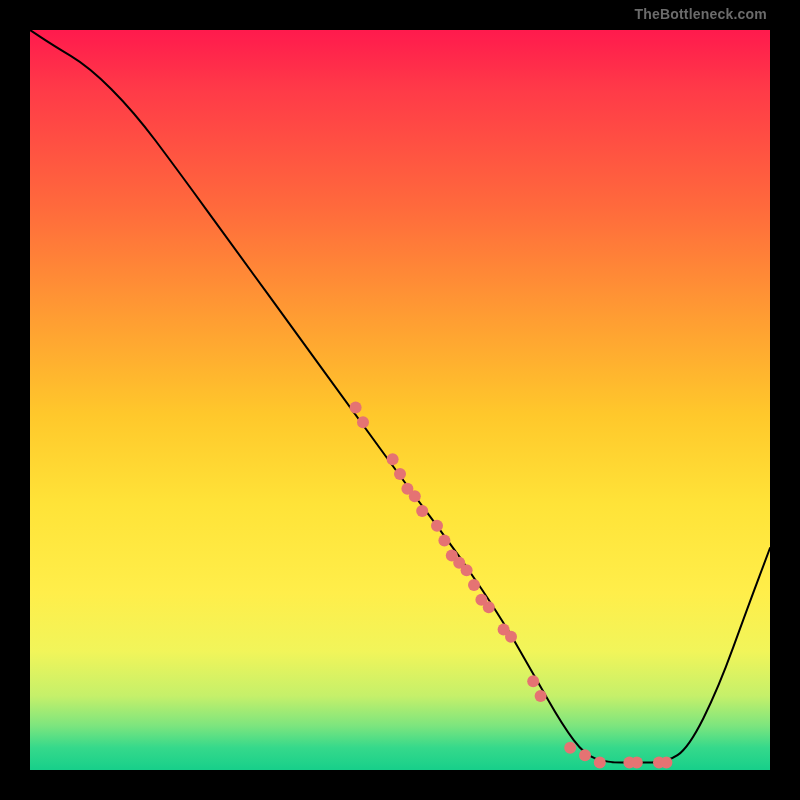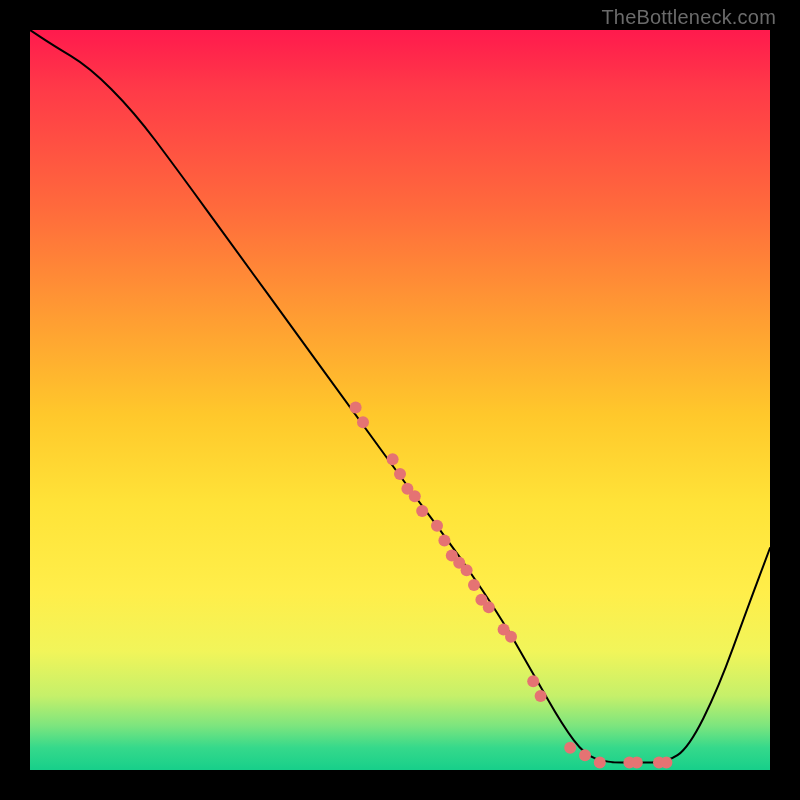--- a/index.html
+++ b/index.html
@@ -38,24 +38,24 @@
       #f1f55a 84%,
       #c5f06a 90%,
       #7de57e 94%,
       #35d98b 97%,
       #17cf8a 100%
     );
   }
   .watermark {
     position: absolute;
     top: 6px;
-    right: 24px;
+    right: 33px;
     color: #6b6b6b;
-    font-size: 20px;
-    font-weight: 400;
+    font-size: 14px;
+    font-weight: 700;
     letter-spacing: 0.2px;
     user-select: none;
   }
   svg.curve {
     position: absolute;
     left: 0;
     top: 0;
     width: 740px;
     height: 740px;
   }

